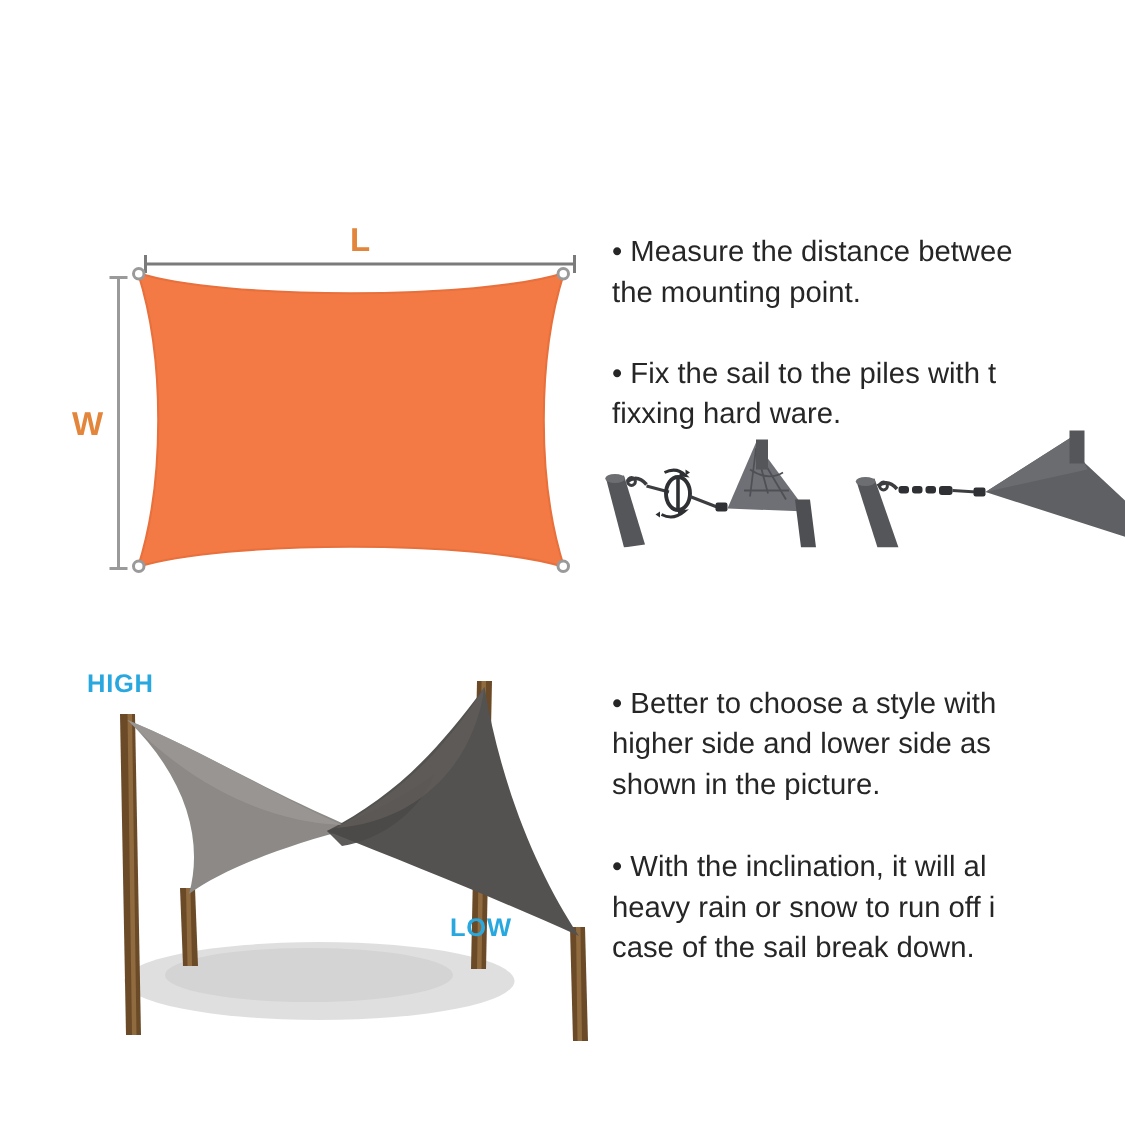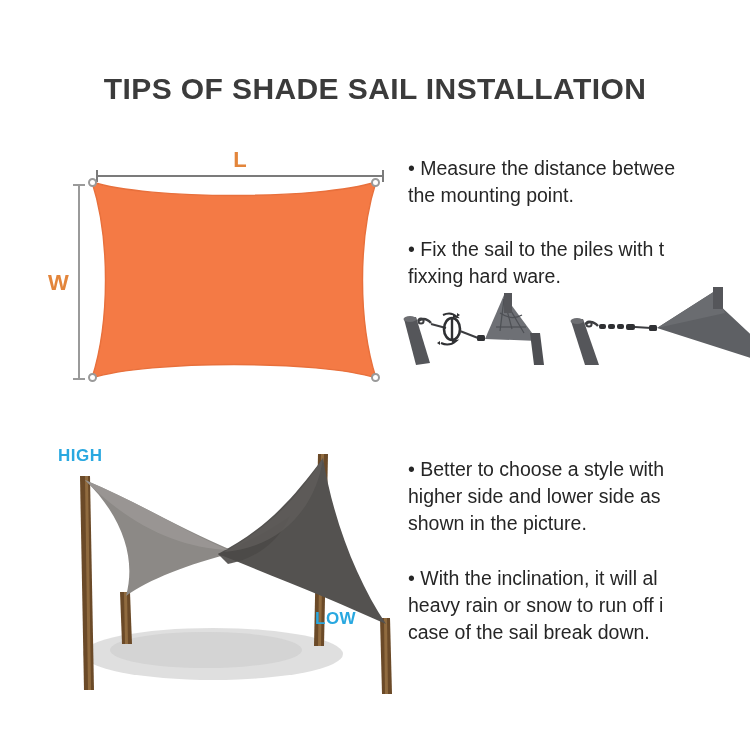--- a/index.html
+++ b/index.html
@@ -133,28 +133,27 @@
 
   
   .hl-label {
     position: absolute;
     font-size: 17px;
     font-weight: bold;
     color: #29A8E0;
     letter-spacing: 0.5px;
   }
   #label-high { left: 58px; top: 446px; }
-  #label-low  { left: 315px; top: 609px; }
+  #label-low  { left: 300px; top: 609px; }
 </style>
 </head>
 <body>
 
 <div id="page">
 
-  <div id="title">TIPS OF SHADE SAIL INSTALLATION</div>
 
   <div id="dim-L"></div>
   <div id="dim-L-label">L</div>
 
   <div id="dim-W"></div>
   <div id="dim-W-label">W</div>
 
   <div id="sail-rect-wrap">
     <svg width="292" height="204" viewBox="0 0 292 204">
 

